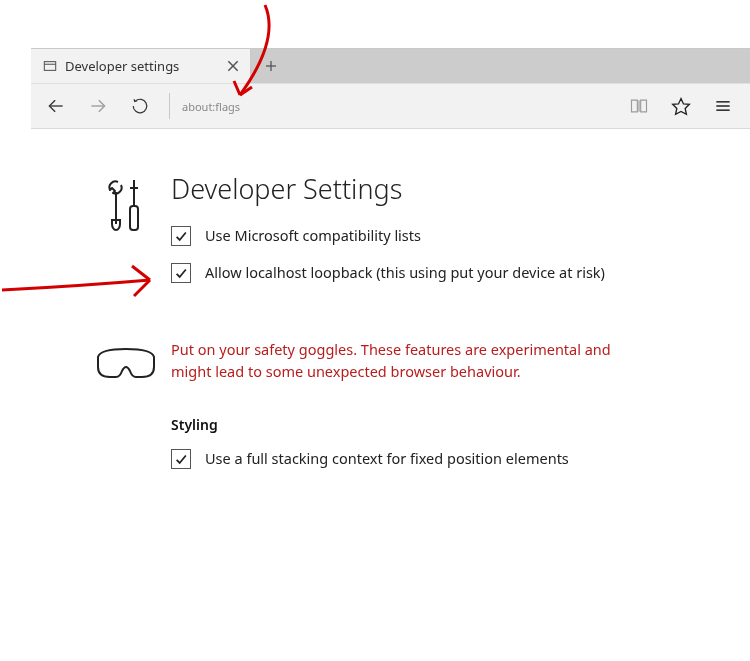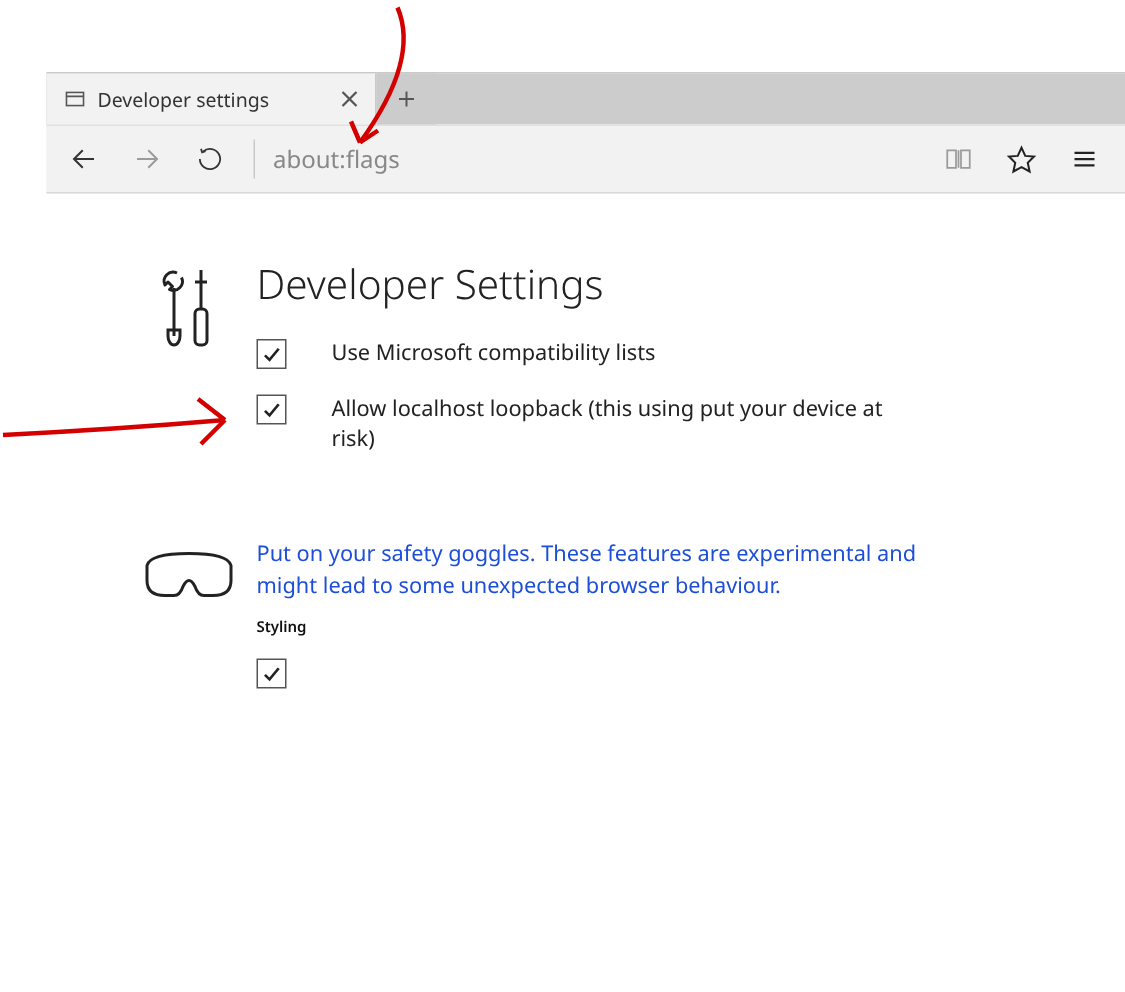--- a/index.html
+++ b/index.html
@@ -61,21 +61,21 @@
   .nav-btn {
     width: 42px; height: 46px;
     display:flex; align-items:center; justify-content:center;
     color:#444;
   }
   .addr-sep {
     width:1px; height:26px; background:#c9c9c9; margin: 0 8px;
   }
   .address {
     flex:1;
-    font-size: 16px;
+    font-size: 11px;
     color:#888;
     padding-left: 4px;
   }
   .toolbar-right {
     display:flex; align-items:center; gap: 0px;
   }
   .tbr-btn {
     width: 42px; height:46px;
     display:flex; align-items:center; justify-content:center;
     color:#444;
@@ -104,34 +104,34 @@
   }
   .section-body { flex: 1; max-width: 440px; }
   .section h1 {
     font-size: 27px;
     font-weight: 300;
     color:#222;
     margin-bottom: 18px;
   }
   .section p.desc {
     font-size: 14.5px;
-    color:#1d4ed8;
+    color:#b91c1c;
     line-height: 1.5;
-    margin-bottom: 8px;
+    margin-bottom: 32px;
   }
   .subhead {
-    font-size: 10px;
+    font-size: 14px;
     font-weight: 600;
     color:#111;
     margin: 6px 0 14px 0;
   }
   .check-row {
     display:flex;
     align-items:flex-start;
-    gap: 30px;
+    gap: 14px;
     margin-bottom: 16px;
     font-size: 14.5px;
     color:#222;
     line-height: 1.4;
   }
   .check-row .cb {
     width: 20px; height:20px;
     border: 1.5px solid #555;
     flex-shrink: 0;
     display:flex; align-items:center; justify-content:center;
@@ -267,20 +267,21 @@
       <p class="desc">Put on your safety goggles. These features are experimental and might lead to some unexpected browser behaviour.</p>
 
       <div class="subhead">Styling</div>
 
       <label class="check-row">
         <span class="cb">
           <svg viewBox="0 0 16 16" fill="none" stroke="#222" stroke-width="2">
               <polyline points="3,9 6.5,12.5 13.5,4"></polyline>
             </svg>
         </span>
+        <span>Use a full stacking context for fixed position elements</span>
       </label>
 
 
     </div>
   </div>
 
 </div>
 
 <svg class="anno" style="left:210px; top:0px;" width="80" height="110">
   <path d="M55 5 Q 70 40 30 95" stroke="#d40000" stroke-width="3" fill="none"></path>

